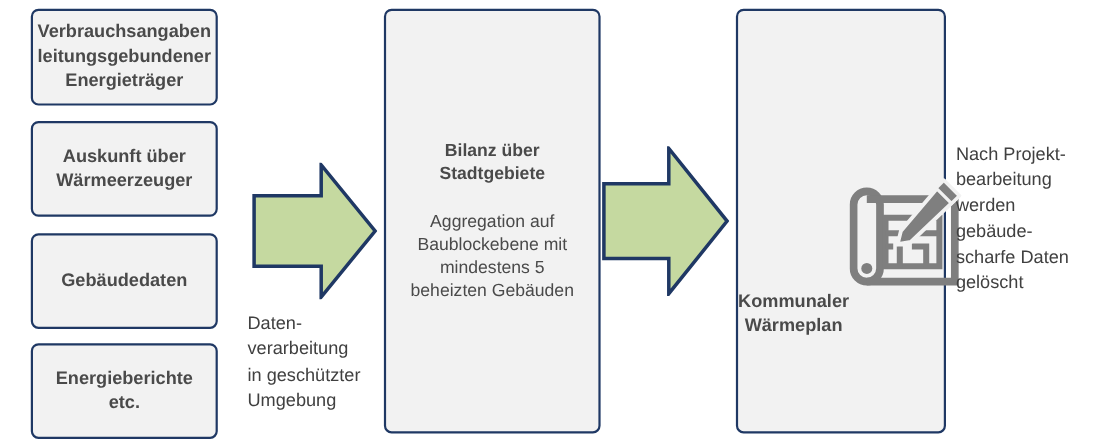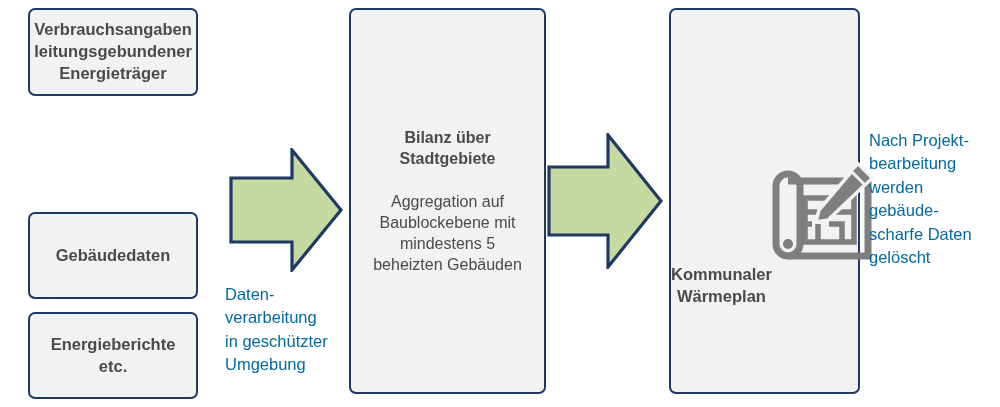--- a/index.html
+++ b/index.html
@@ -45,38 +45,42 @@
   #right .rtitle{margin-top:170px;width:100%;}
   #right .icon-wrap{margin-top:26px;display:flex;justify-content:center;width:100%;}
 
   
   .arrow{position:absolute;}
   #arrow1{left:229px;top:148px;width:114px;height:124px;}
   #arrow2{left:547px;top:133px;width:116px;height:136px;}
 
   
   .note{
-    position:absolute;color:#0369a1;font-size:16.5px;line-height:1.42;
+    position:absolute;color:#404040;font-size:16.5px;line-height:1.42;
     font-family:"Liberation Sans","DejaVu Sans",sans-serif;
     white-space:pre-line;
   }
   #note-left{left:225px;top:283px;width:122px;}
   #note-right{left:869px;top:129px;width:128px;}
 </style>
 </head>
 <body>
 
 <div id="canvas">
 
   <div class="node src" id="src0">
     <div class="txt" style="white-space:pre-line;">Verbrauchsangaben
 leitungsgebundener
 Energieträger</div>
   </div>
 
+  <div class="node src" id="src1">
+    <div class="txt" style="white-space:pre-line;">Auskunft über
+Wärmeerzeuger</div>
+  </div>
 
   <div class="node src" id="src2">
     <div class="txt" style="white-space:pre-line;">Gebäudedaten</div>
   </div>
 
   <div class="node src" id="src3">
     <div class="txt" style="white-space:pre-line;">Energieberichte etc.</div>
   </div>
 
   <div class="arrow" id="arrow1">

